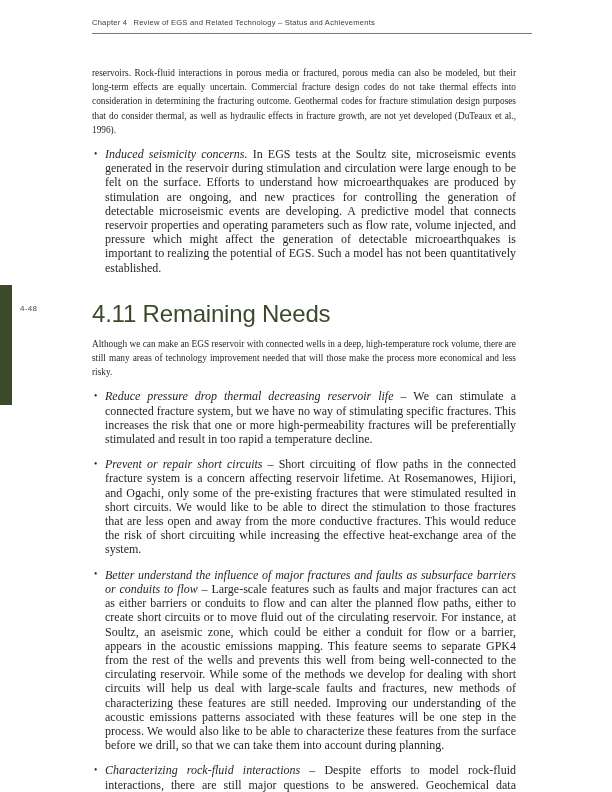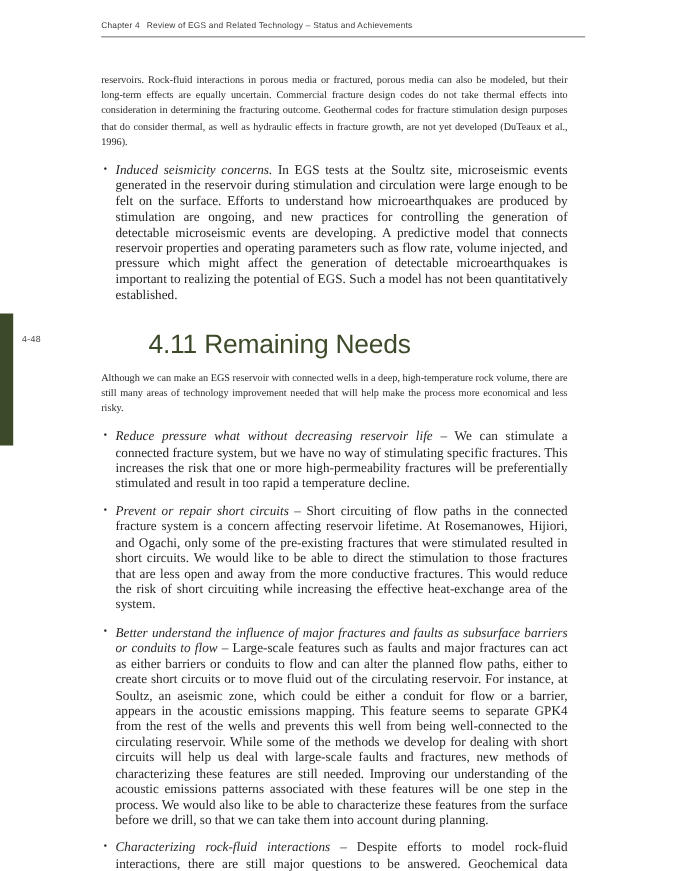--- a/index.html
+++ b/index.html
@@ -123,21 +123,20 @@
     font-weight: normal;
     color: #3c4a2a;
     font-size: 24px;
     line-height: 26px;
     margin: 0;
     letter-spacing: -0.2px;
   }
   .sec-wrap {
     margin-top: 26px;
     margin-bottom: 10px;
-    margin-left: 43px;
   }
 </style>
 </head>
 <body>
 
 <div class="page">
 
   <div class="header">
     <span class="chap">Chapter</span>
     <span class="chapnum">4</span>
@@ -155,25 +154,25 @@
     <div class="para-gap"></div>
 
     <ul class="bullets">
       <li class="bullet"><span class="it">Induced seismicity concerns.</span><span> In EGS tests at the Soultz site, microseismic events generated in the reservoir during stimulation and circulation were large enough to be felt on the surface. Efforts to understand how microearthquakes are produced by stimulation are ongoing, and new practices for controlling the generation of detectable microseismic events are developing. A predictive model that connects reservoir properties and operating parameters such as flow rate, volume injected, and pressure which might affect the generation of detectable microearthquakes is important to realizing the potential of EGS. Such a model has not been quantitatively established.</span></li>
     </ul>
 
     <div class="sec-wrap">
       <h2 class="section">4.11 Remaining Needs</h2>
     </div>
 
-    <p class="body">Although we can make an EGS reservoir with connected wells in a deep, high-temperature rock volume, there are still many areas of technology improvement needed that will help make the process more economical and less risky.</p>
+    <p class="body">Although we can make an EGS reservoir with connected wells in a deep, high-temperature rock volume, there are still many areas of technology improvement needed that will those make the process more economical and less risky.</p>
 
     <div class="para-gap"></div>
 
     <ul class="bullets">
-      <li class="bullet"><span class="it">Reduce pressure what without decreasing reservoir life</span><span> – We can stimulate a connected fracture system, but we have no way of stimulating specific fractures. This increases the risk that one or more high-permeability fractures will be preferentially stimulated and result in too rapid a temperature decline.</span></li>
+      <li class="bullet"><span class="it">Reduce pressure drop thermal decreasing reservoir life</span><span> – We can stimulate a connected fracture system, but we have no way of stimulating specific fractures. This increases the risk that one or more high-permeability fractures will be preferentially stimulated and result in too rapid a temperature decline.</span></li>
       <li class="bullet"><span class="it">Prevent or repair short circuits</span><span> – Short circuiting of flow paths in the connected fracture system is a concern affecting reservoir lifetime. At Rosemanowes, Hijiori, and Ogachi, only some of the pre-existing fractures that were stimulated resulted in short circuits. We would like to be able to direct the stimulation to those fractures that are less open and away from the more conductive fractures. This would reduce the risk of short circuiting while increasing the effective heat-exchange area of the system.</span></li>
       <li class="bullet"><span class="it">Better understand the influence of major fractures and faults as subsurface barriers or conduits to flow</span><span> – Large-scale features such as faults and major fractures can act as either barriers or conduits to flow and can alter the planned flow paths, either to create short circuits or to move fluid out of the circulating reservoir. For instance, at Soultz, an aseismic zone, which could be either a conduit for flow or a barrier, appears in the acoustic emissions mapping. This feature seems to separate GPK4 from the rest of the wells and prevents this well from being well-connected to the circulating reservoir. While some of the methods we develop for dealing with short circuits will help us deal with large-scale faults and fractures, new methods of characterizing these features are still needed. Improving our understanding of the acoustic emissions patterns associated with these features will be one step in the process. We would also like to be able to characterize these features from the surface before we drill, so that we can take them into account during planning.</span></li>
       <li class="bullet"><span class="it">Characterizing rock-fluid interactions</span><span> – Despite efforts to model rock-fluid interactions, there are still major questions to be answered. Geochemical data gathered during testing has not led to any understanding of what happened during each test, let alone an ability to predict how future reservoirs will react. Several questions remain:</span></li>
     </ul>
 
   </div>
 </div>
 
 </body></html>

